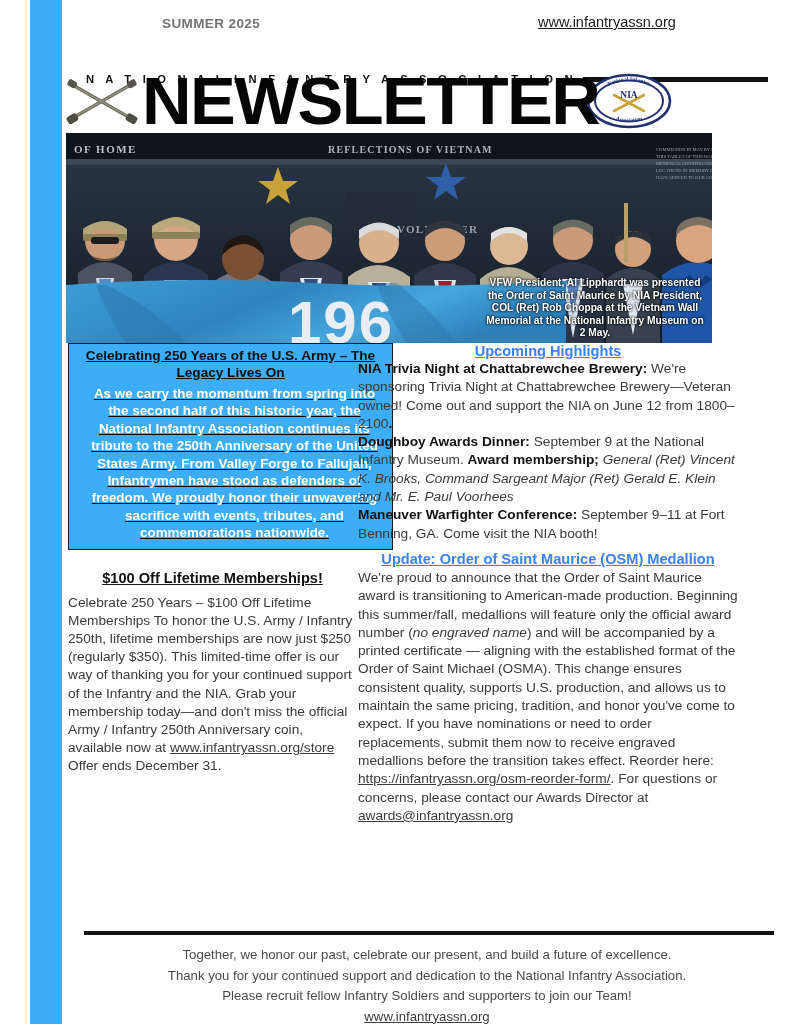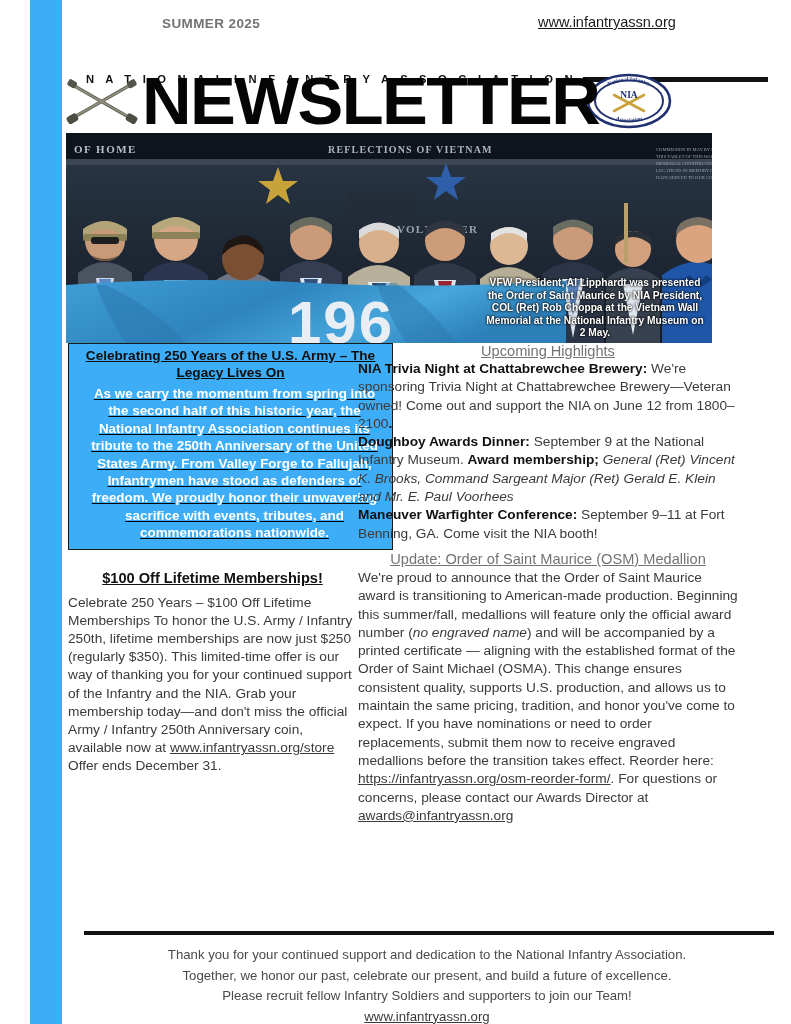--- a/index.html
+++ b/index.html
@@ -138,22 +138,22 @@
   .lifetime p {
     font-size: 13.7px; line-height: 18.2px;
     color: #3a3a3a;
   }
   .lifetime a, .inline-link {
     color: #3a3a3a; text-decoration: underline;
   }
 
   
   .col-right h2.section-head {
-    font-size: 14.6px; font-weight: normal;
-    color: #737373; text-align: center;
+    font-size: 14.6px; font-weight: bold;
+    color: #3b82f6; text-align: center;
     text-decoration: underline;
     margin-bottom: 1px;
   }
   .col-right h2.section-head.osm {
     margin-top: 8px; margin-bottom: 2px;
   }
   .col-right p {
     font-size: 13.7px; line-height: 18.3px;
     color: #3a3a3a;
   }
@@ -402,20 +402,20 @@
         <h2 class="section-head osm">Update: Order of Saint Maurice (OSM) Medallion</h2>
 
         <p><span>We're proud to announce that the Order of Saint Maurice award is transitioning to American-made production. Beginning this summer/fall, medallions will feature only the official award number (</span><i>no engraved name</i><span>) and will be accompanied by a printed certificate — aligning with the established format of the Order of Saint Michael (OSMA). This change ensures consistent quality, supports U.S. production, and allows us to maintain the same pricing, tradition, and honor you've come to expect. If you have nominations or need to order replacements, submit them now to receive engraved medallions before the transition takes effect. Reorder here: </span><a href="#">https://infantryassn.org/osm-reorder-form/</a><span>. For questions or concerns, please contact our Awards Director at </span><a href="#">awards@infantryassn.org</a></p>
       </div>
     </div>
 
 
     <div class="thick-rule"></div>
 
     <div class="thanks">
+      <div>Together, we honor our past, celebrate our present, and build a future of excellence.</div>
       <div>Thank you for your continued support and dedication to the National Infantry Association.</div>
-      <div>Together, we honor our past, celebrate our present, and build a future of excellence.</div>
       <div>Please recruit fellow Infantry Soldiers and supporters to join our Team!</div>
       <a href="#" class="bot-url">www.infantryassn.org</a>
     </div>
 
   </div>
 </div>
 
 </body></html>

